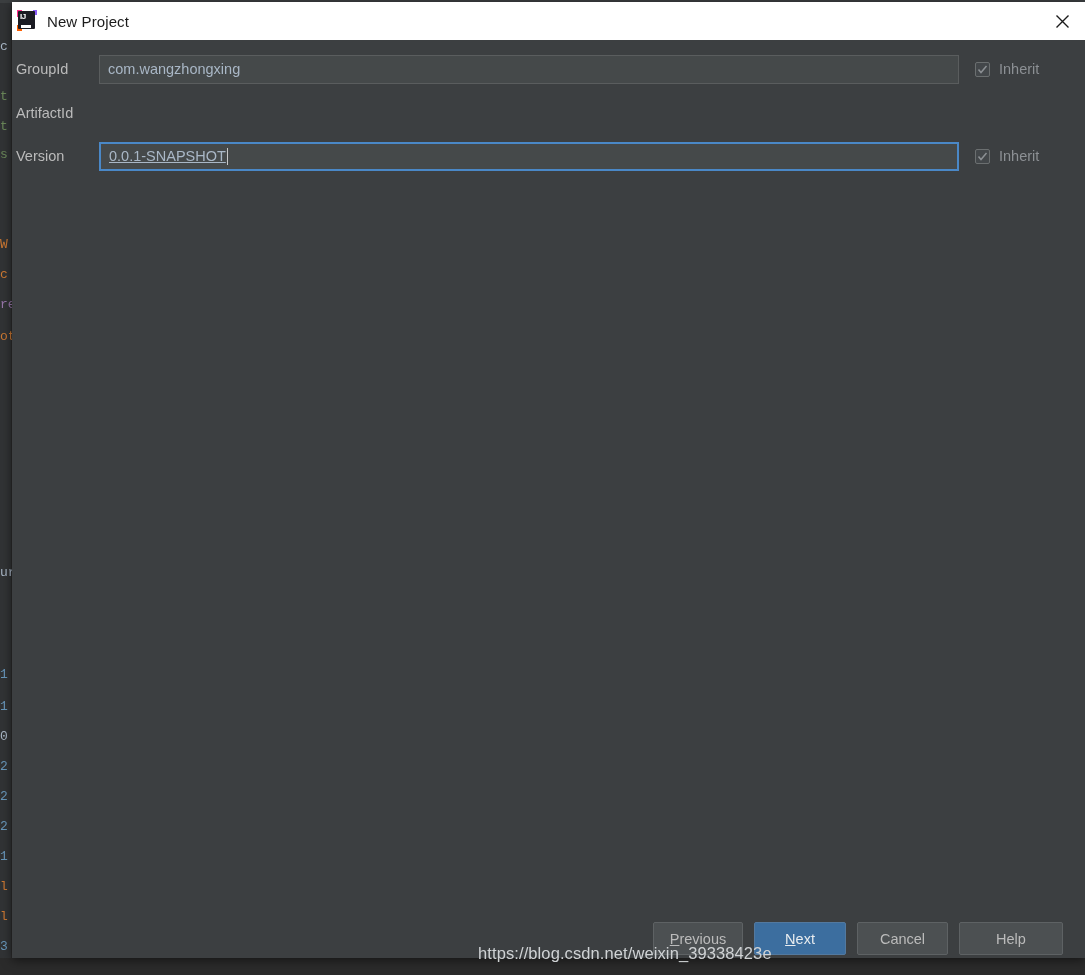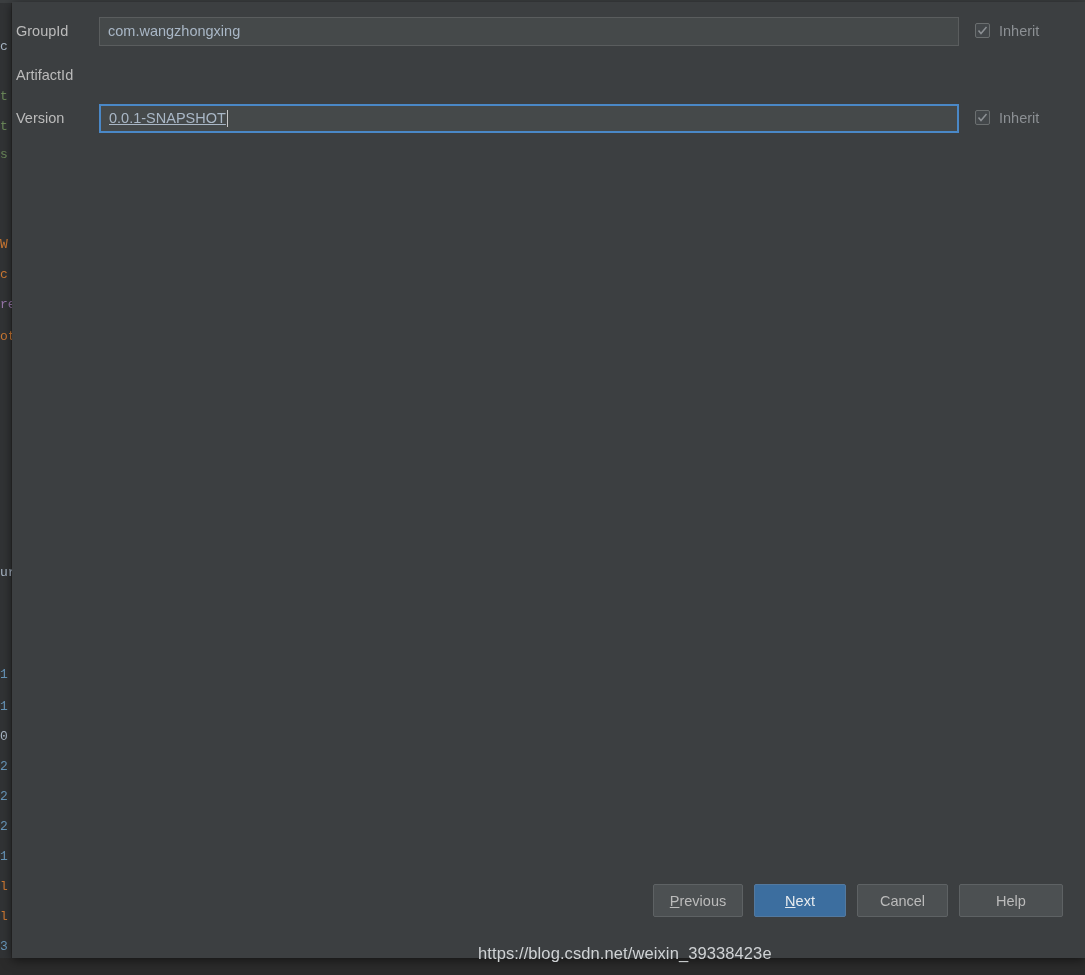--- a/index.html
+++ b/index.html
@@ -201,21 +201,21 @@
     width: 1px;
     height: 17px;
     background: #c8c8c8;
     margin-left: 1px;
     vertical-align: middle;
   }
 
   
   .inherit-group {
     display: flex;
-    align-items: flex-start;
+    align-items: center;
     margin-left: 16px;
     flex: 0 0 auto;
   }
   .checkbox {
     width: 15px;
     height: 15px;
     box-sizing: border-box;
     border: 1px solid #6b6f70;
     background: #43474a;
     border-radius: 2px;
@@ -311,20 +311,36 @@
       <div class="ide-code-right" style="top: 852px; color: rgb(169, 183, 198);">n</div>
       <div class="ide-code-right" style="top: 884px; color: rgb(204, 120, 50);">A</div>
       <div class="ide-code-right" style="top: 916px; color: rgb(169, 183, 198);">r</div>
     </div>
   <div class="ide-bottom-bar"></div>
   <div class="ide-top-sliver"></div>
 </div>
 
 <div id="dialog">
 
+  <div id="title-bar">
+    <div class="ij-icon">
+      <div class="corner-tl"></div>
+      <div class="corner-tr"></div>
+      <div class="corner-bl"></div>
+      <div class="body"></div>
+      <div class="ij-text">IJ</div>
+      <div class="ij-bar"></div>
+    </div>
+    <div id="title-text">New Project</div>
+    <div id="close-button">
+      <svg width="15" height="15" viewBox="0 0 15 15">
+        <path d="M1.5 1.5 L13.5 13.5 M13.5 1.5 L1.5 13.5" stroke="#1b1b1b" stroke-width="1.4" fill="none"></path>
+      </svg>
+    </div>
+  </div>
 
   <div id="dialog-body">
 
     <div class="form-row" style="top:14px;">
       <div class="field-label">GroupId</div>
       <div class="text-field">
         <span>com.wangzhongxing</span>
       </div>
       <div class="inherit-group">
         <div class="checkbox">

